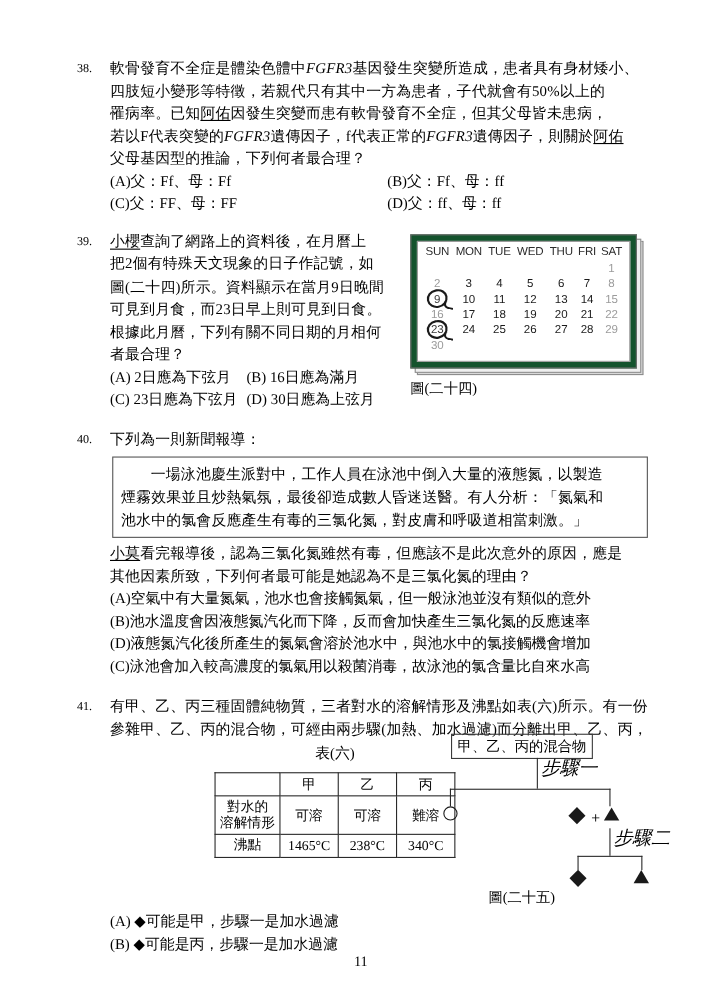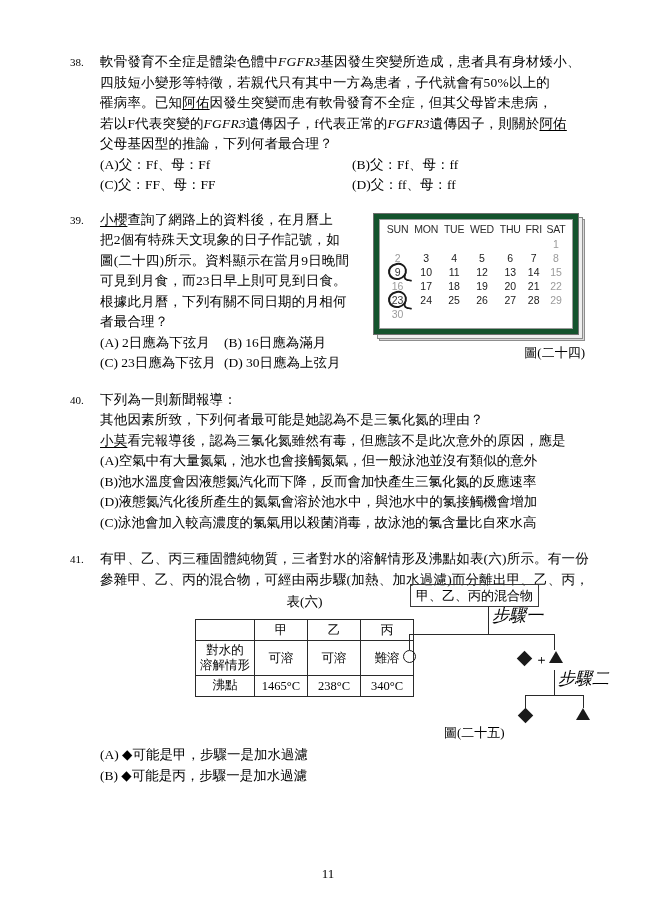--- a/index.html
+++ b/index.html
@@ -131,21 +131,21 @@
     position: absolute;
     left: 12px; top: 11px;
     width: 7px; height: 5px;
     border-left: 2px solid #1a1a1a;
     border-bottom: 2px solid #1a1a1a;
     border-radius: 0 0 0 60%;
     transform: rotate(22deg);
   }
   .circled .num { position: relative; z-index: 2; color: #3a3a3a; }
   .fig-cap {
-    text-align: right;
+    text-align: left;
     font-size: 13px;
     margin-top: 9px;
     width: 212px;
   }
 
   
   #q40 { margin-top: 16px; }
   .newsbox {
     border: 1px solid #555;
     margin: 5px 0 4px 2px;
@@ -347,22 +347,27 @@
         </div>
       </div>
       <div class="fig-cap">圖(二十四)</div>
     </div>
   </div>
 
   <div class="q" id="q40">
     <div class="q-num">40.</div>
     <div class="q-body">
       <span class="ln">下列為一則新聞報導：</span>
+      <div class="newsbox">
+        <span class="ln indent2">一場泳池慶生派對中，工作人員在泳池中倒入大量的液態氮，以製造</span>
+        <span class="ln">煙霧效果並且炒熱氣氛，最後卻造成數人昏迷送醫。有人分析：「氮氣和</span>
+        <span class="ln">池水中的氯會反應產生有毒的三氯化氮，對皮膚和呼吸道相當刺激。」</span>
+      </div>
+      <span class="ln"><span class="ul">小莫</span>看完報導後，認為三氯化氮雖然有毒，但應該不是此次意外的原因，應是</span>
       <span class="ln">其他因素所致，下列何者最可能是她認為不是三氯化氮的理由？</span>
-      <span class="ln"><span class="ul">小莫</span>看完報導後，認為三氯化氮雖然有毒，但應該不是此次意外的原因，應是</span>
       <div class="opts">
         <div class="opt-row">
           <span class="opt opt-wide">(A)空氣中有大量氮氣，池水也會接觸氮氣，但一般泳池並沒有類似的意外</span>
         </div>
         <div class="opt-row">
           <span class="opt opt-wide">(B)池水溫度會因液態氮汽化而下降，反而會加快產生三氯化氮的反應速率</span>
         </div>
         <div class="opt-row">
           <span class="opt opt-wide">(D)液態氮汽化後所產生的氮氣會溶於池水中，與池水中的氯接觸機會增加</span>
         </div>

